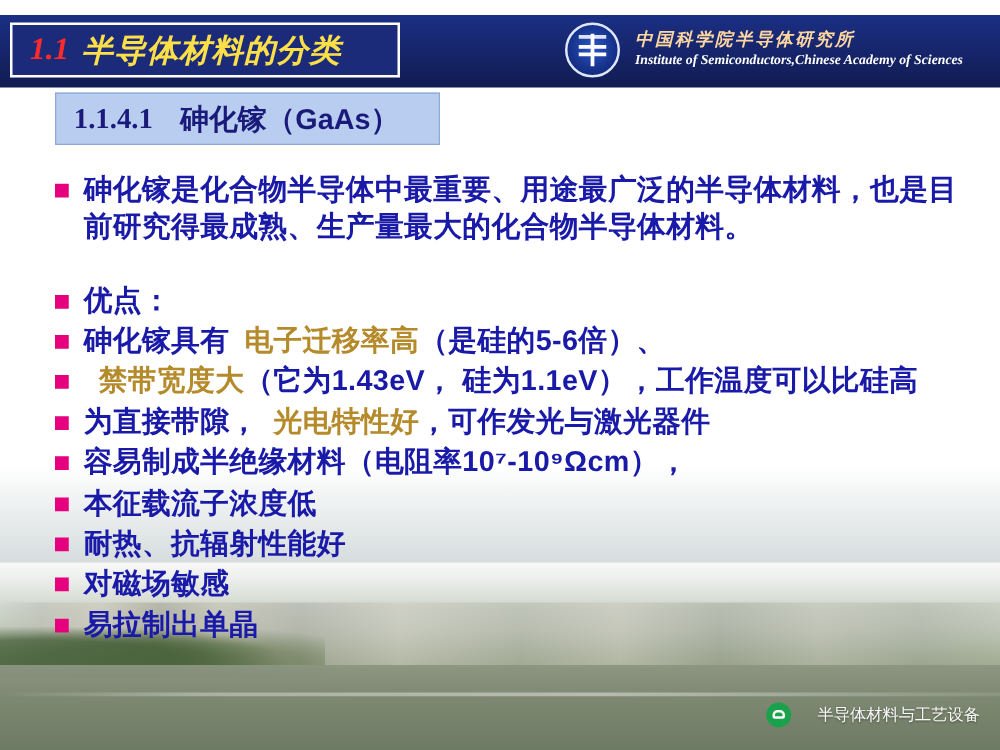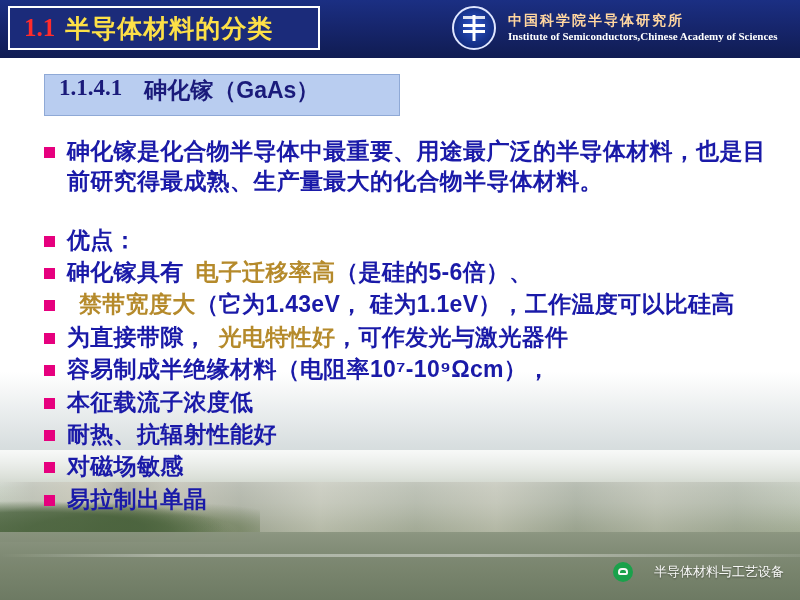--- a/index.html
+++ b/index.html
@@ -77,25 +77,26 @@
     bottom: 58px;
     height: 46px;
     background: radial-gradient(ellipse at 12% 70%, rgba(70,95,58,0.75) 0 35%, rgba(70,95,58,0) 60%),
                 radial-gradient(ellipse at 38% 80%, rgba(80,105,62,0.65) 0 32%, rgba(80,105,62,0) 60%),
                 radial-gradient(ellipse at 65% 75%, rgba(92,112,70,0.5) 0 30%, rgba(92,112,70,0) 58%);
   }
 
   
   .header {
     position: absolute;
-    top: 0;
+    top: 12px;
     left: 0;
     right: 0;
     height: 58px;
     background: linear-gradient(to bottom, #1b2f83 0%, #16256b 50%, #101c52 100%);
+    font-style: italic;
   }
   .title-box {
     position: absolute;
     top: 6px;
     left: 8px;
     width: 312px;
     height: 44px;
     background: #1b2b7a;
     border: 2px solid #ffffff;
     display: flex;
@@ -166,25 +167,26 @@
     font-size: 11px;
     font-weight: bold;
     font-family: "Liberation Serif", serif;
   }
 
   
   .subtitle-box {
     position: absolute;
     top: 74px;
     left: 44px;
-    width: 356px;
+    width: 308px;
     height: 42px;
     background: #b9cdf0;
     border: 1px solid #8fa9d6;
     display: flex;
+    align-items: center;
     padding-left: 14px;
     box-sizing: border-box;
   }
   .subtitle-box .t {
     color: #1a1a7a;
     font-weight: bold;
     font-size: 23px;
     font-family: "Liberation Serif", serif;
   }
   .subtitle-box .t2 {

